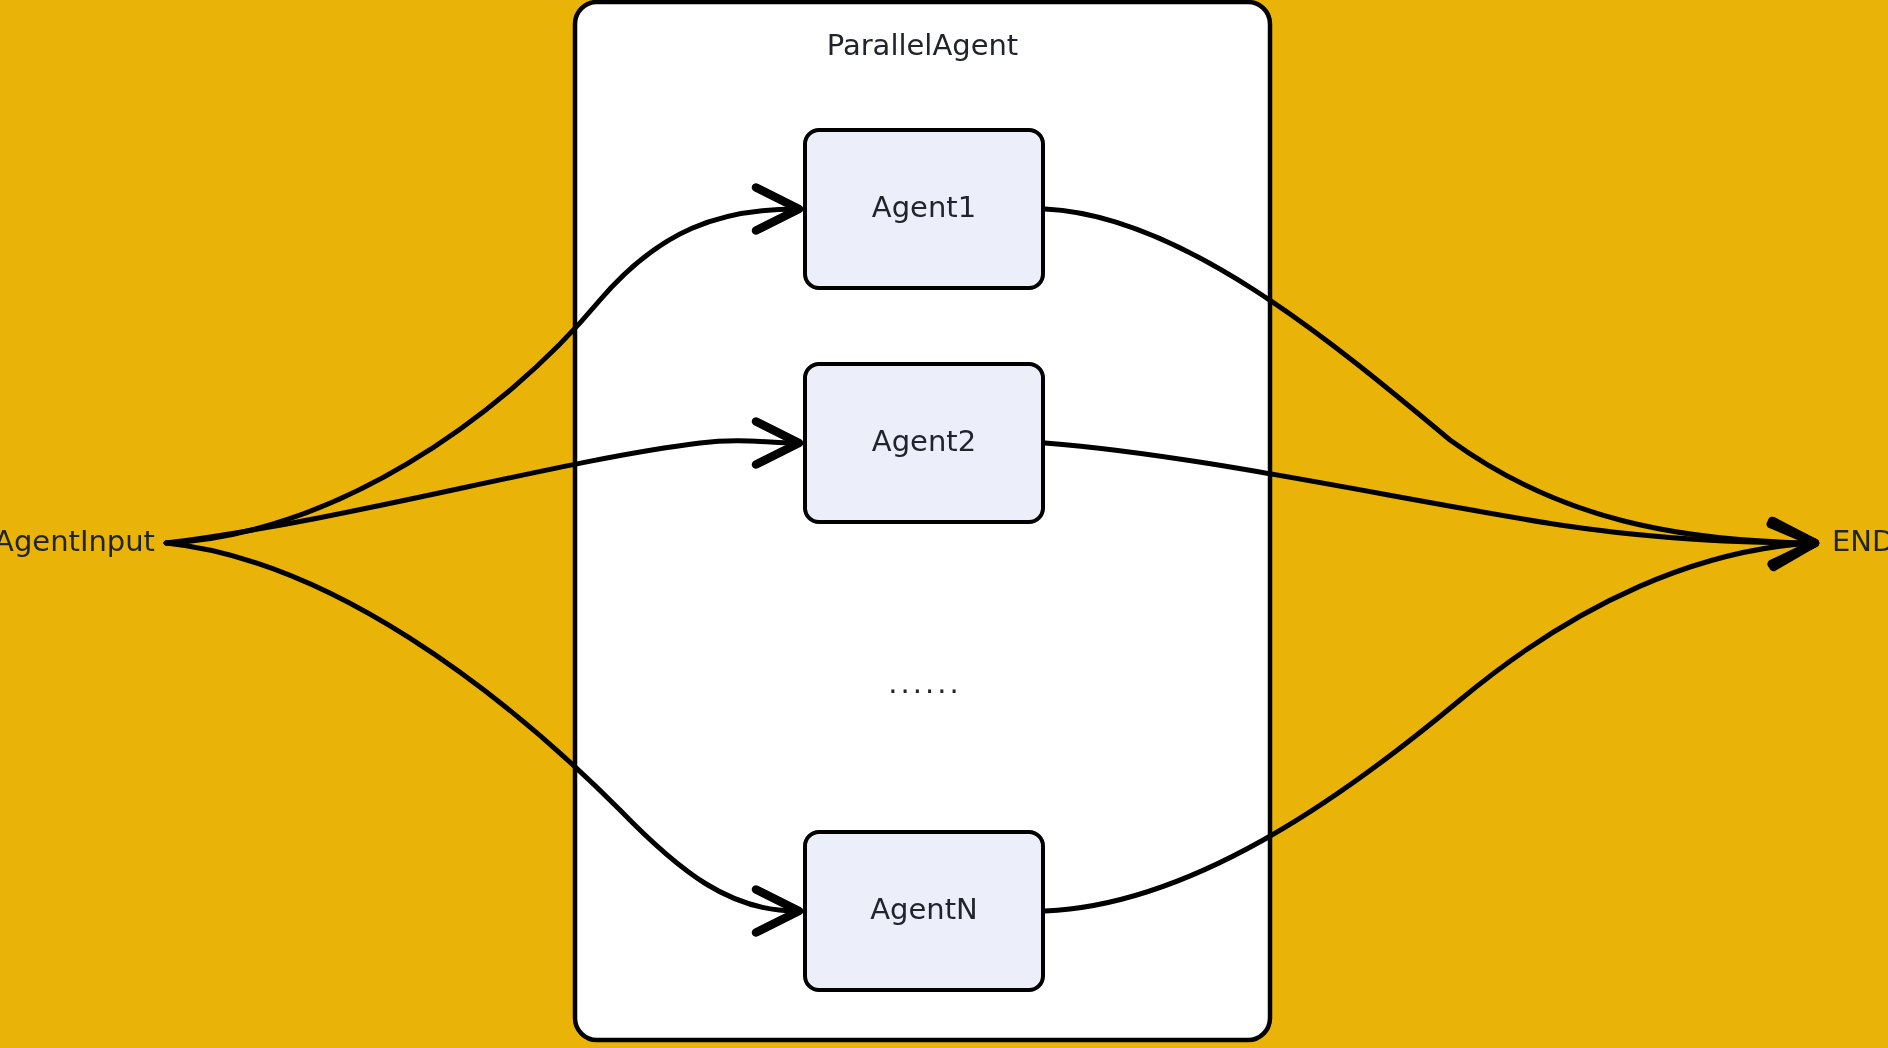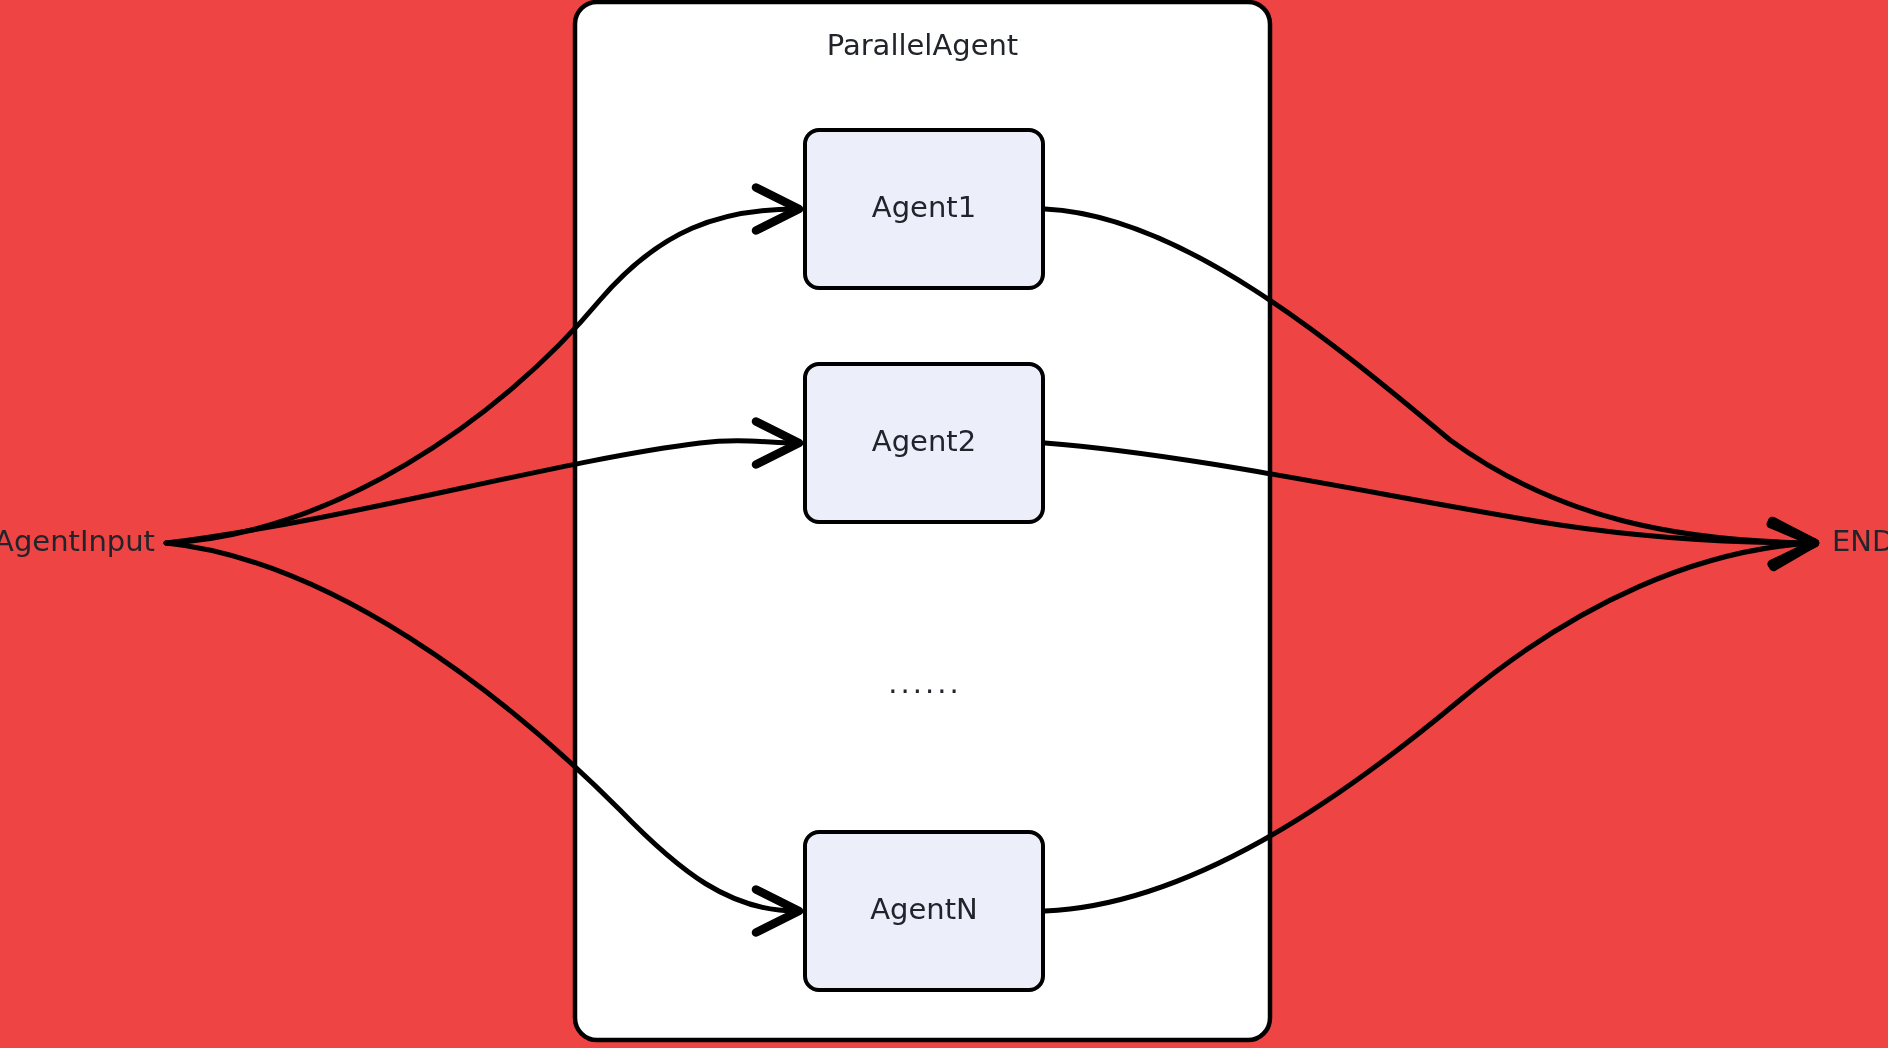--- a/index.html
+++ b/index.html
@@ -10,21 +10,21 @@
   body {
     width: 1888px;
     height: 1048px;
     overflow: hidden;
     font-family: "DejaVu Sans", "Liberation Sans", sans-serif;
   }
   #canvas {
     position: relative;
     width: 1888px;
     height: 1048px;
-    background: #ef4444;
+    background: #eab308;
   }
   #diagram-svg {
     position: absolute;
     left: 0;
     top: 0;
     width: 1888px;
     height: 1048px;
   }
   .edge {
     fill: none;

